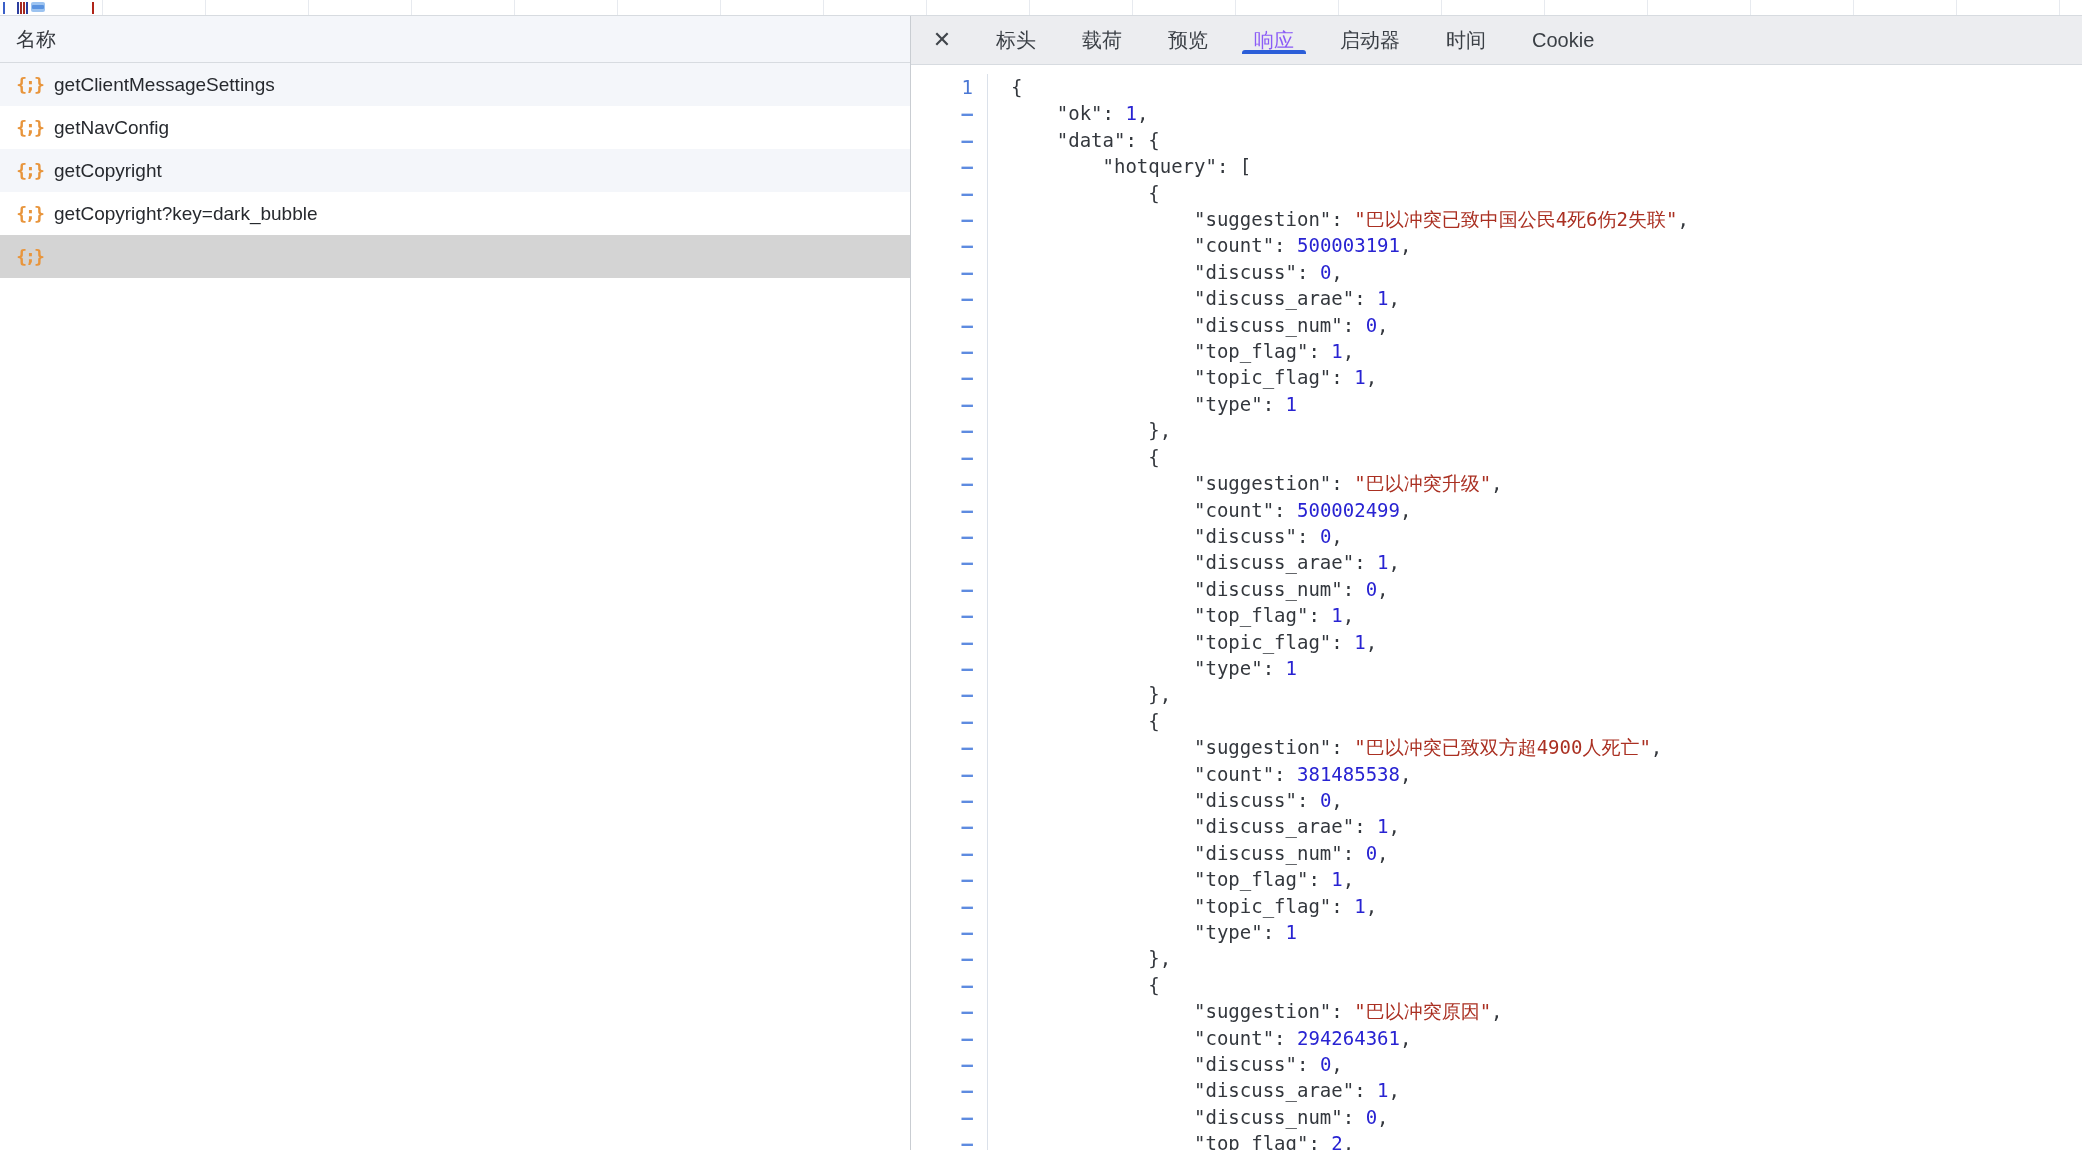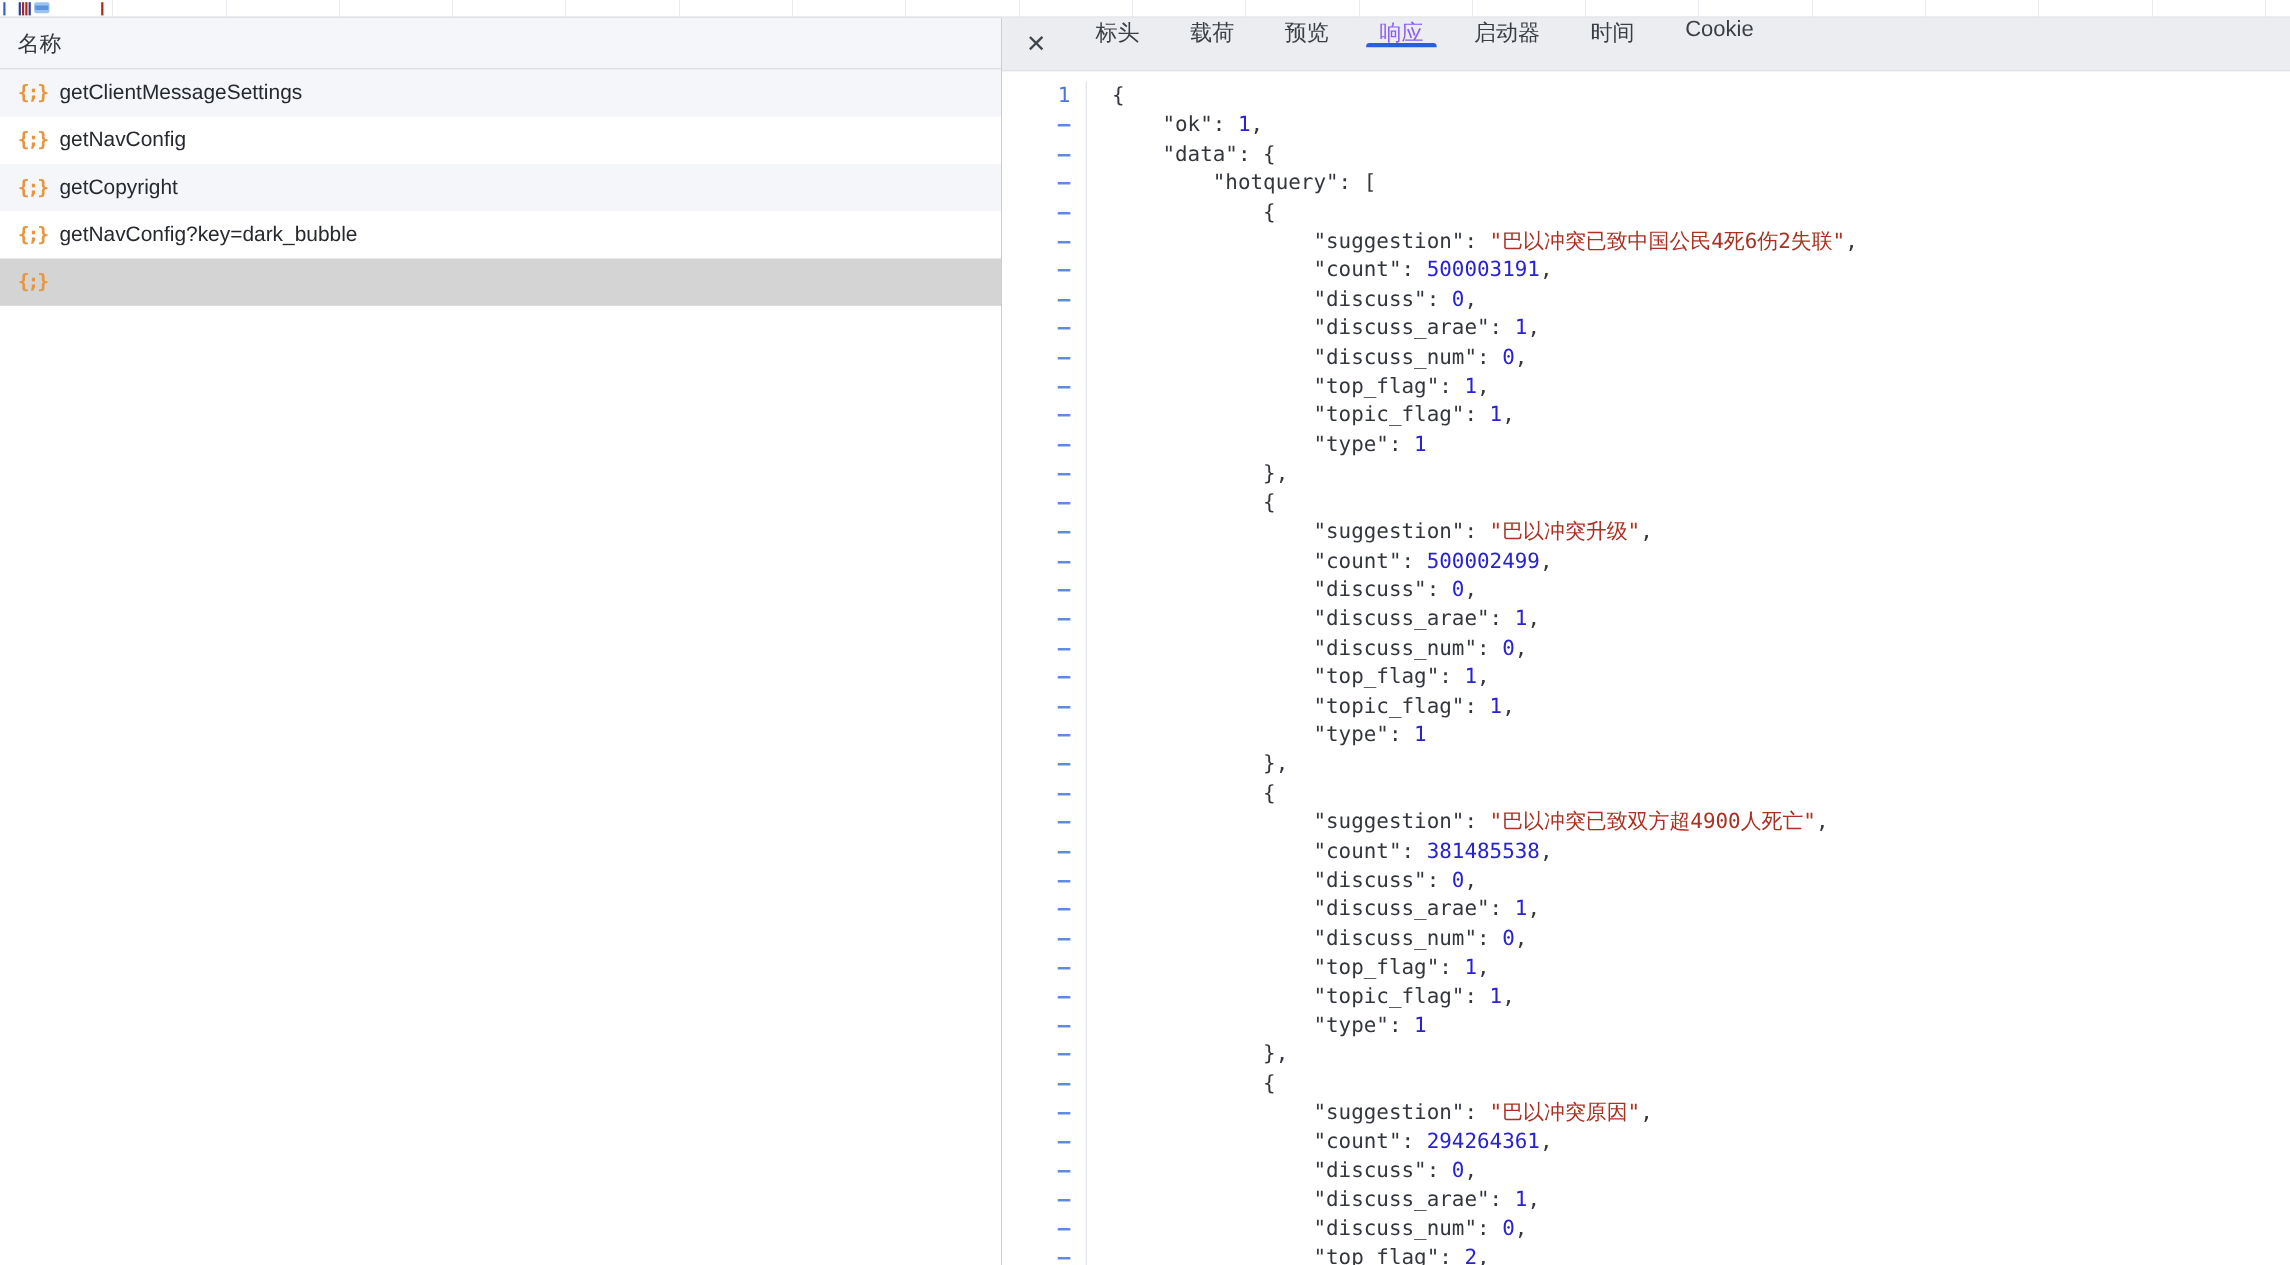--- a/index.html
+++ b/index.html
@@ -133,32 +133,32 @@
           <div class="req-row">
     <span class="row-icon">{;}</span>
     <span class="row-label">getNavConfig</span>
   </div>
           <div class="req-row">
     <span class="row-icon">{;}</span>
     <span class="row-label">getCopyright</span>
   </div>
           <div class="req-row">
     <span class="row-icon">{;}</span>
-    <span class="row-label">getNavConfig?key=dark_bubble</span>
+    <span class="row-label">getCopyright?key=dark_bubble</span>
   </div>
           <div class="req-row selected">
     <span class="row-icon">{;}</span>
   </div>
         </div>
     </div>
 
     <div class="right-panel">
       <div class="tabbar">
         <div class="tab-close">✕</div>
-        <div id="tabs-host" style="display:flex; align-items:flex-start;">
+        <div id="tabs-host" style="display:flex; align-items:center;">
             <div class="tab">
               <span>标头</span>
             </div>
             <div class="tab">
               <span>载荷</span>
             </div>
             <div class="tab">
               <span>预览</span>
             </div>
             <div class="tab active">

